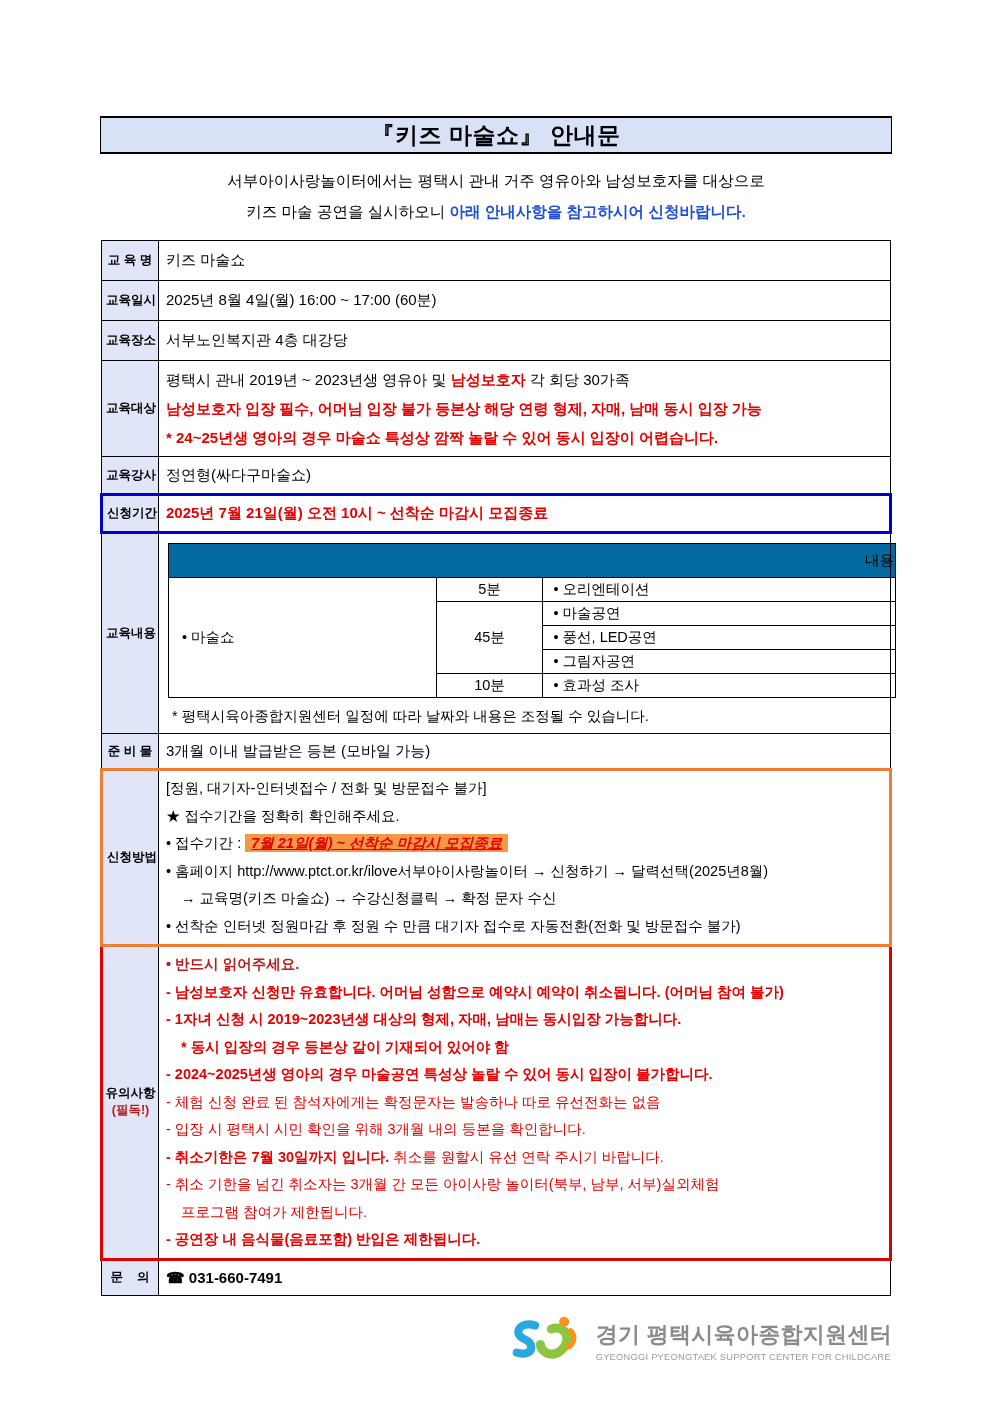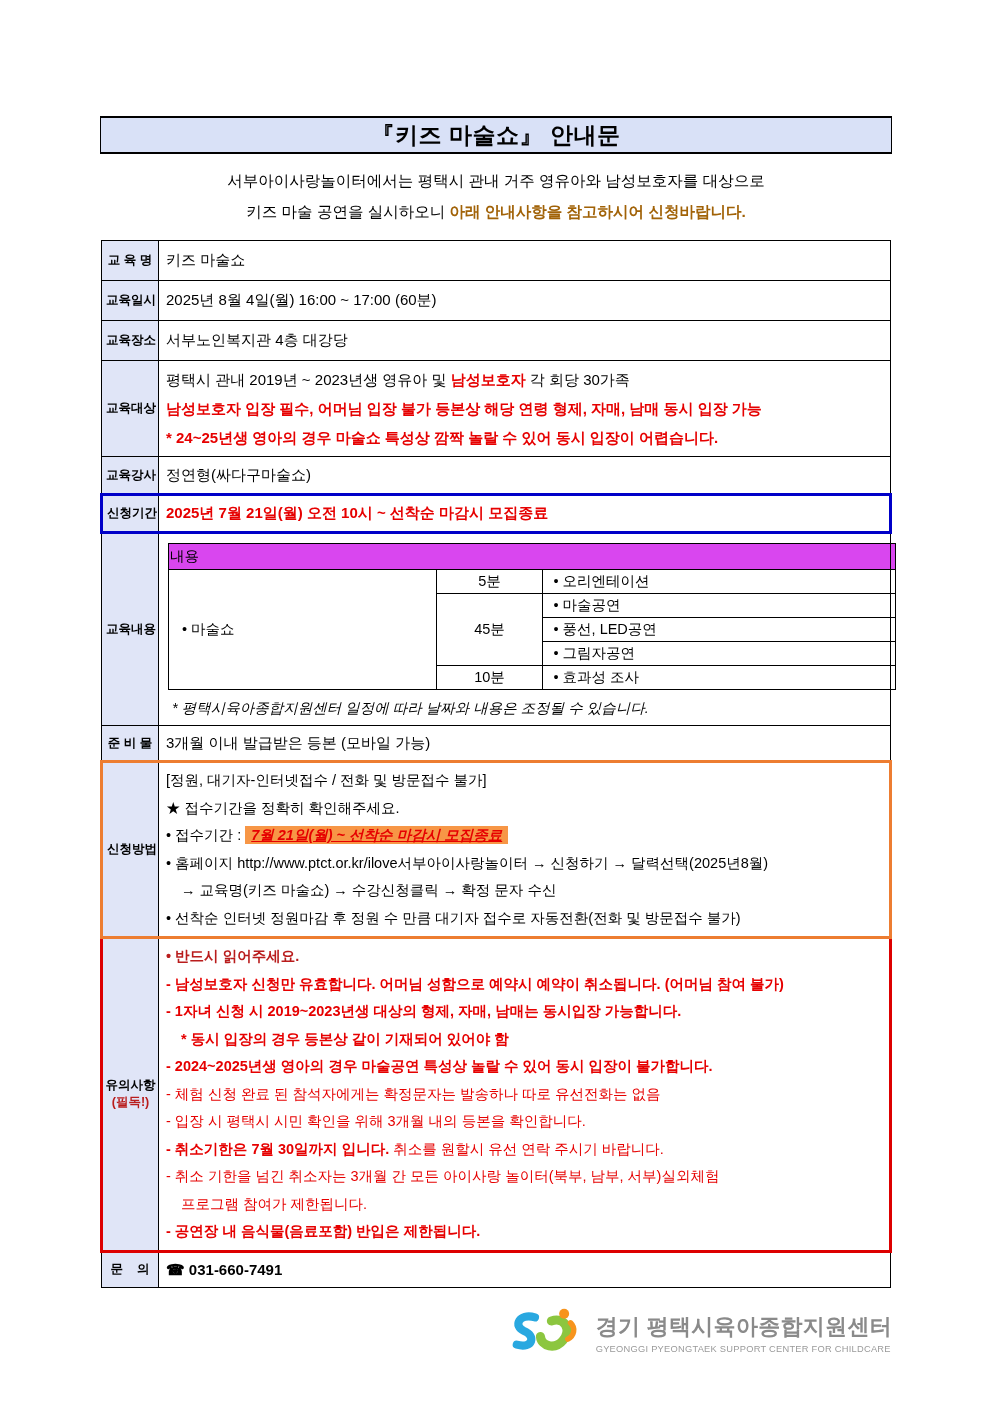--- a/index.html
+++ b/index.html
@@ -17,21 +17,21 @@
     background: #d9e1f7;
     border-top: 2px solid #000; border-bottom: 2px solid #000;
     border-left: 1px solid #000; border-right: 1px solid #000;
     height: 38px;
     display: flex; align-items: center; justify-content: center;
     font-size: 23px; font-weight: bold; letter-spacing: 0.5px;
   }
 
   
   .intro { text-align: center; margin: 11px 0 13px 0; font-size: 15.5px; line-height: 31px; word-break: keep-all; }
-  .intro .blue { color: #a16207; font-weight: bold; }
+  .intro .blue { color: #1d4ed8; font-weight: bold; }
 
   
   table.main { width: 792px; border-collapse: collapse; table-layout: fixed; }
   table.main td { border: 1px solid #000; vertical-align: middle; }
   td.lbl {
     background: #e0e5f7;
     width: 57px;
     font-size: 12.5px; font-weight: bold;
     text-align: center; white-space: pre;
     padding: 0 4px;
@@ -56,25 +56,25 @@
   
   tr.r-notes td { border-top: 3px solid #dd0000; border-bottom: 3px solid #dd0000; }
   tr.r-notes td.lbl { border-left: 3px solid #dd0000; }
   tr.r-notes td.val { border-right: 3px solid #dd0000; }
 
   .lbl-stack { display: flex; flex-direction: column; align-items: center; }
 
   
   table.inner { width: 728px; border-collapse: collapse; margin: 9px 0 0 5px; }
   table.inner td { border: 1px solid #000; font-size: 14.5px; vertical-align: middle; }
-  table.inner td.ihead { background: #d946ef; text-align: left; height: 26px; font-size: 14.5px; }
+  table.inner td.ihead { background: #0369a1; text-align: right; height: 34px; font-size: 14.5px; }
   table.inner td.ileft { padding-left: 13px; }
   table.inner td.idur  { text-align: center; }
   table.inner td.iitem { padding-left: 10px; height: 24px; }
-  .inner-note { font-size: 14.5px; margin: 9px 0 7px 9px; font-style: italic; }
+  .inner-note { font-size: 14.5px; margin: 9px 0 7px 9px; }
 
   
   .lines { padding: 5px 2px 5px 1px; }
   .lines .ln { line-height: 27.5px; font-size: 14.5px; word-break: keep-all; }
   .ind { padding-left: 15px; }
   .hl {
     background: #f79646; color: #e60000;
     font-weight: bold; font-style: italic; text-decoration: underline;
     padding: 1px 6px;
   }

